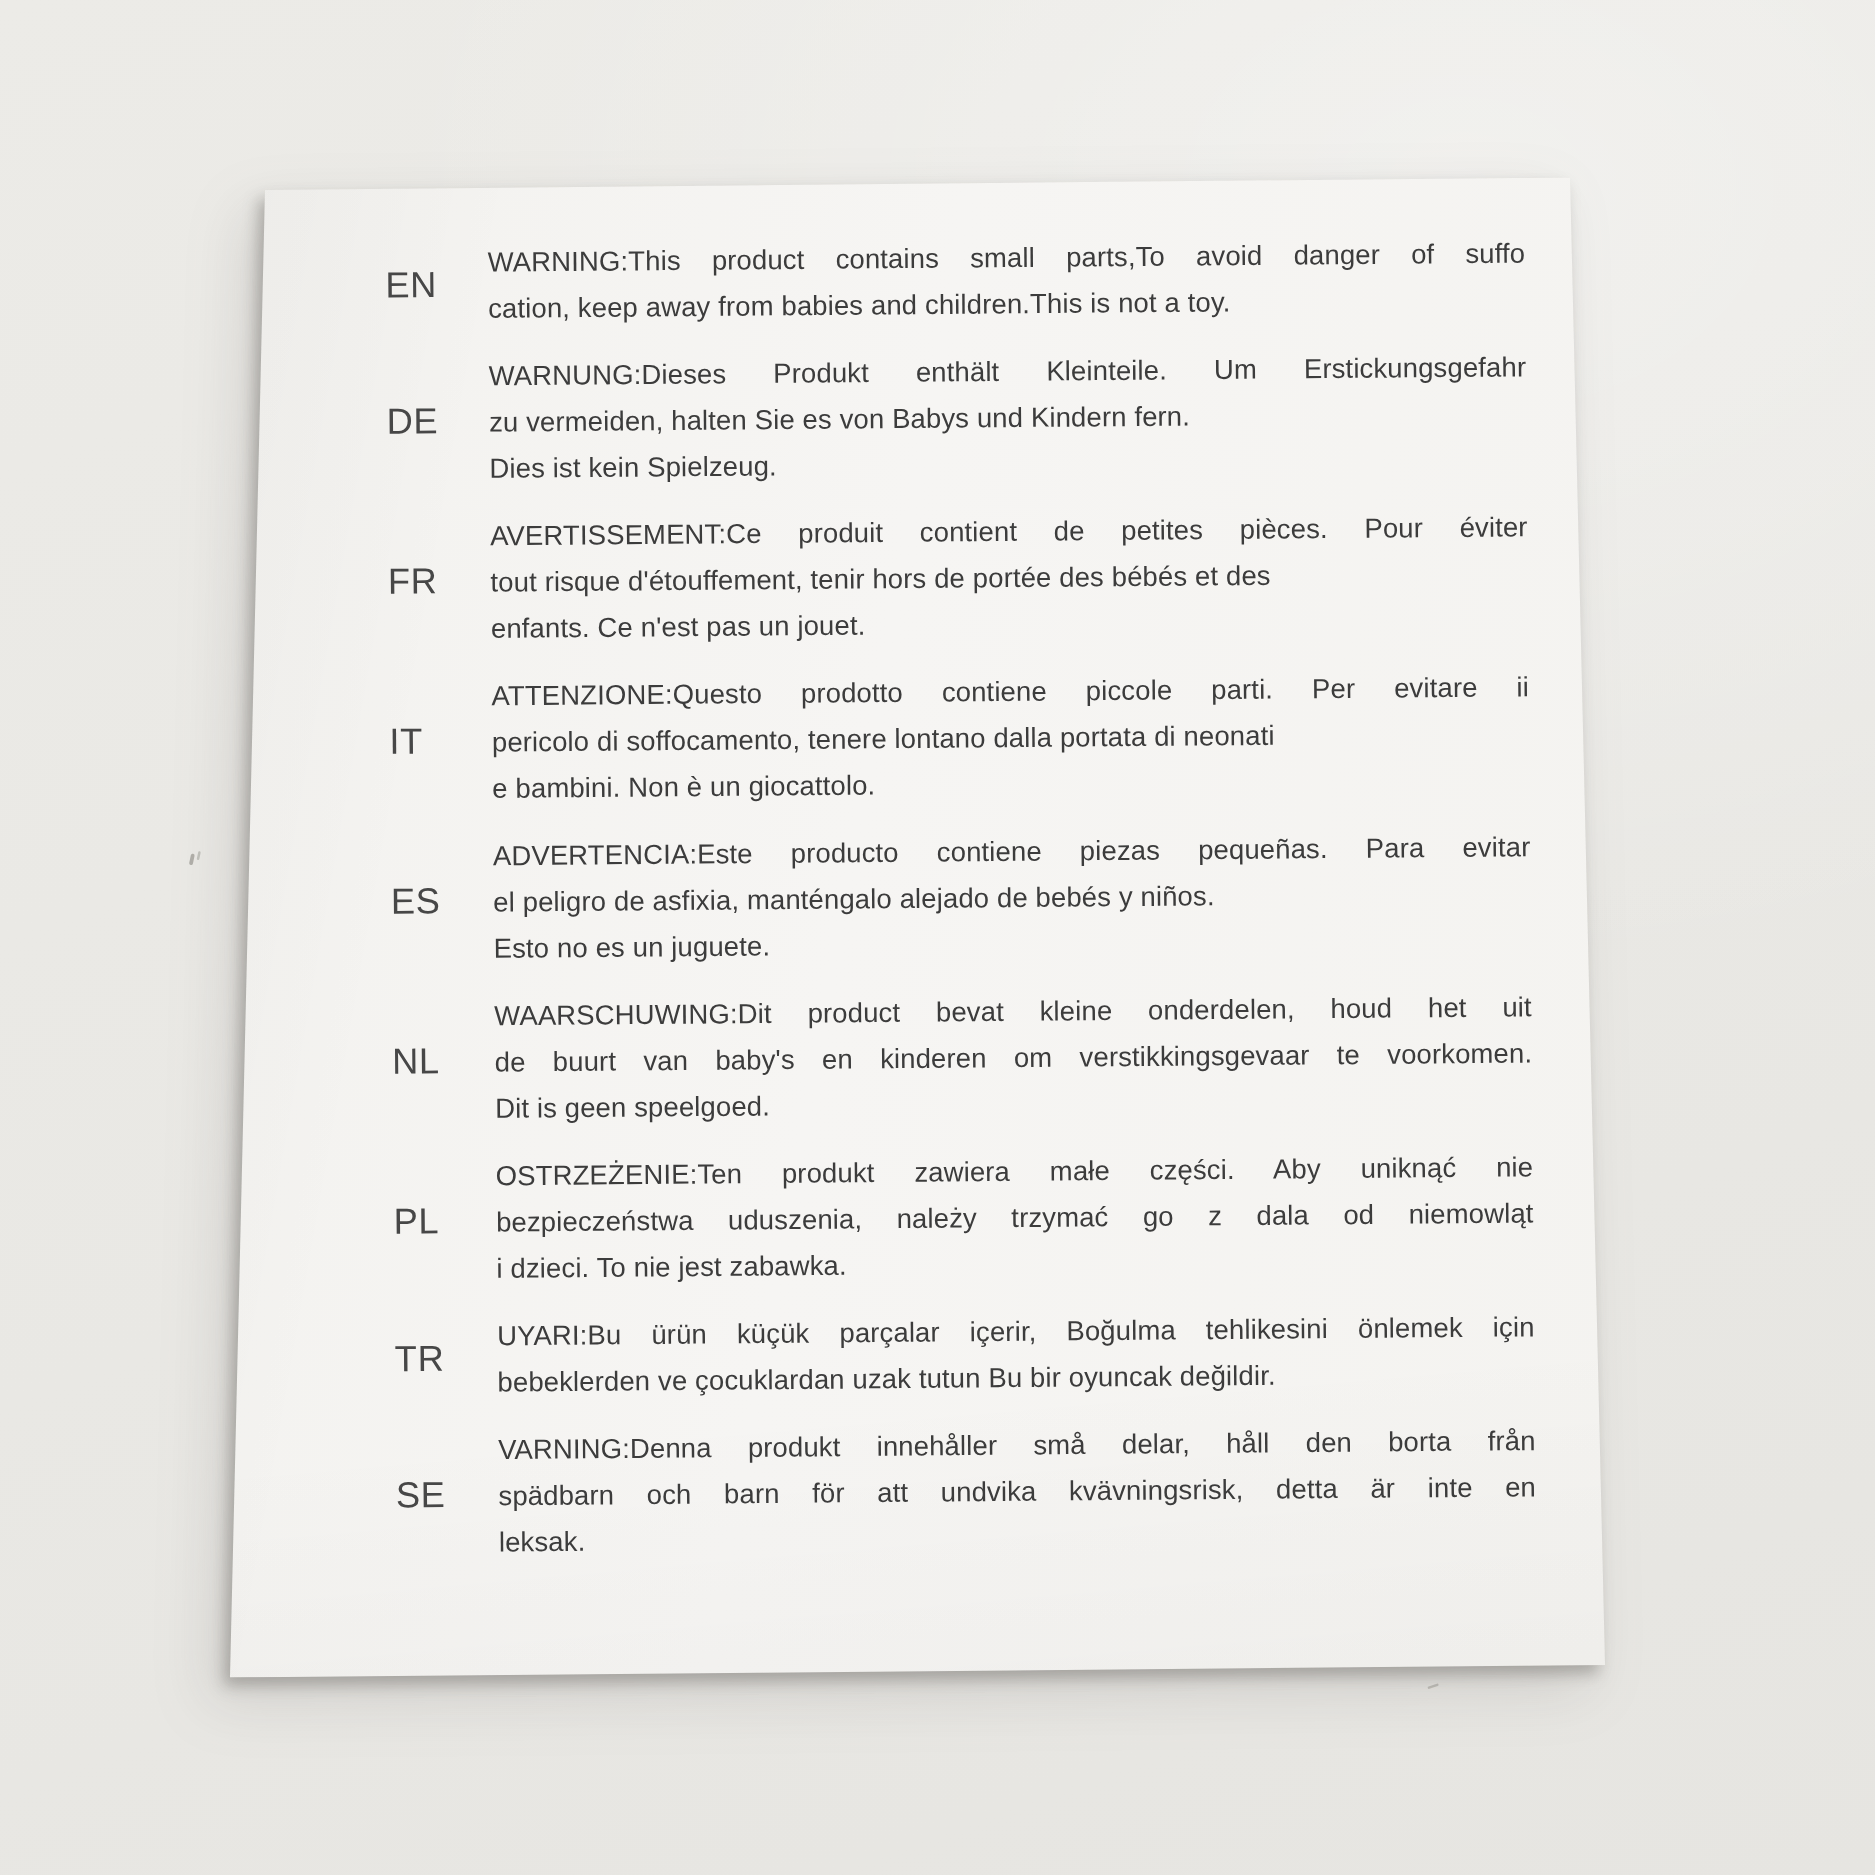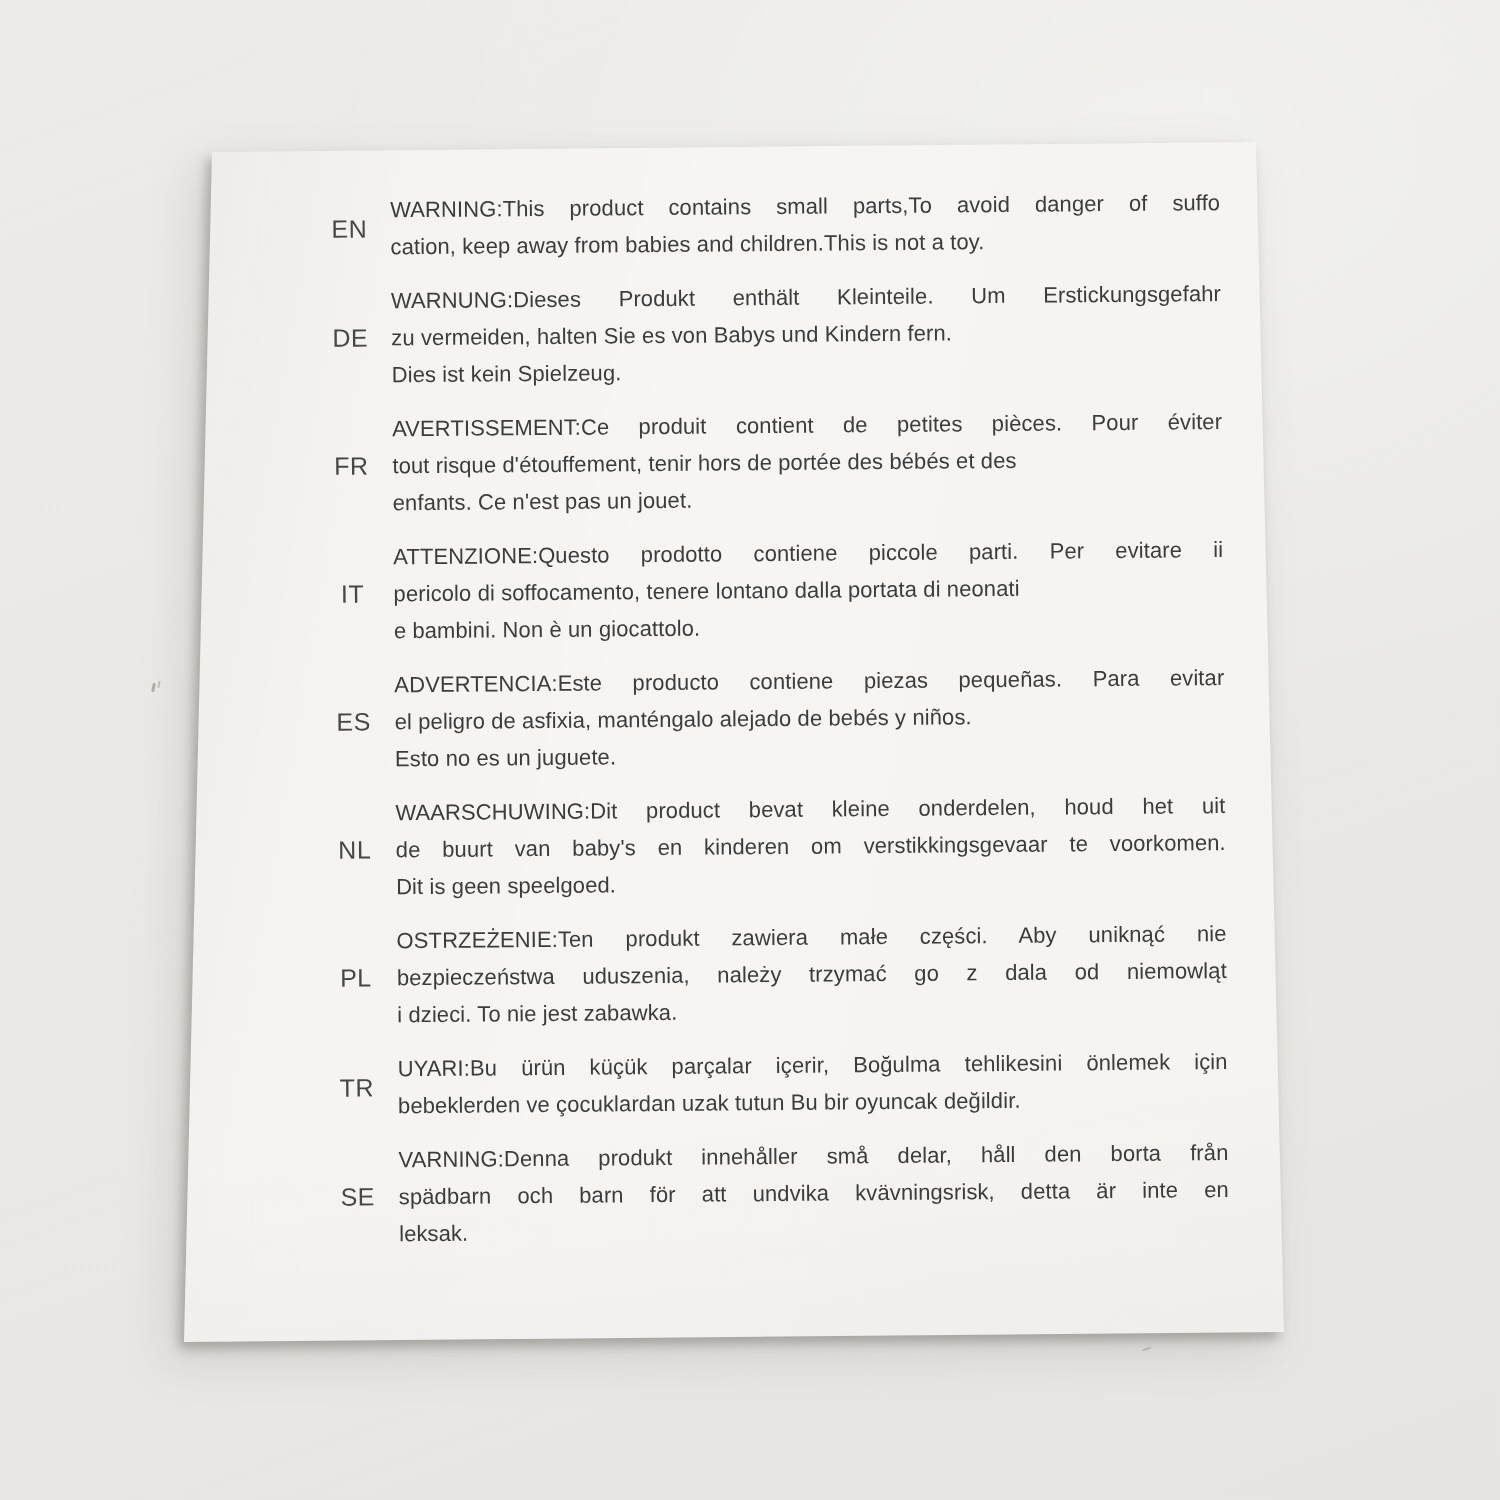--- a/index.html
+++ b/index.html
@@ -31,22 +31,22 @@
       linear-gradient(355deg, rgba(0,0,0,0.022) 0%, rgba(0,0,0,0) 22%),
       linear-gradient(100deg,#f3f2ef 0%,#f6f5f3 45%,#f4f3f0 100%);
   }
   .content{
     position:absolute;left:128px;top:54px;width:912px;
     transform:rotate(-0.5deg);transform-origin:0 0;
     color:#3c3c3c;
   }
   .sec{display:flex;align-items:center;margin-bottom:17px;}
   .code{
-    width:82px;flex:0 0 82px;text-align:center;
-    font-size:25px;letter-spacing:0.5px;color:#474747;
+    width:82px;flex:0 0 82px;
+    font-size:29px;letter-spacing:0.5px;color:#474747;
   }
   .lines{width:830px;flex:0 0 830px;}
   .line{
     font-size:22px;line-height:37px;height:37px;
     letter-spacing:0.1px;white-space:nowrap;color:#3c3c3c;
   }
   .line.fill{white-space:normal;text-align:justify;text-align-last:justify;}
 </style>
 </head>
 <body>

